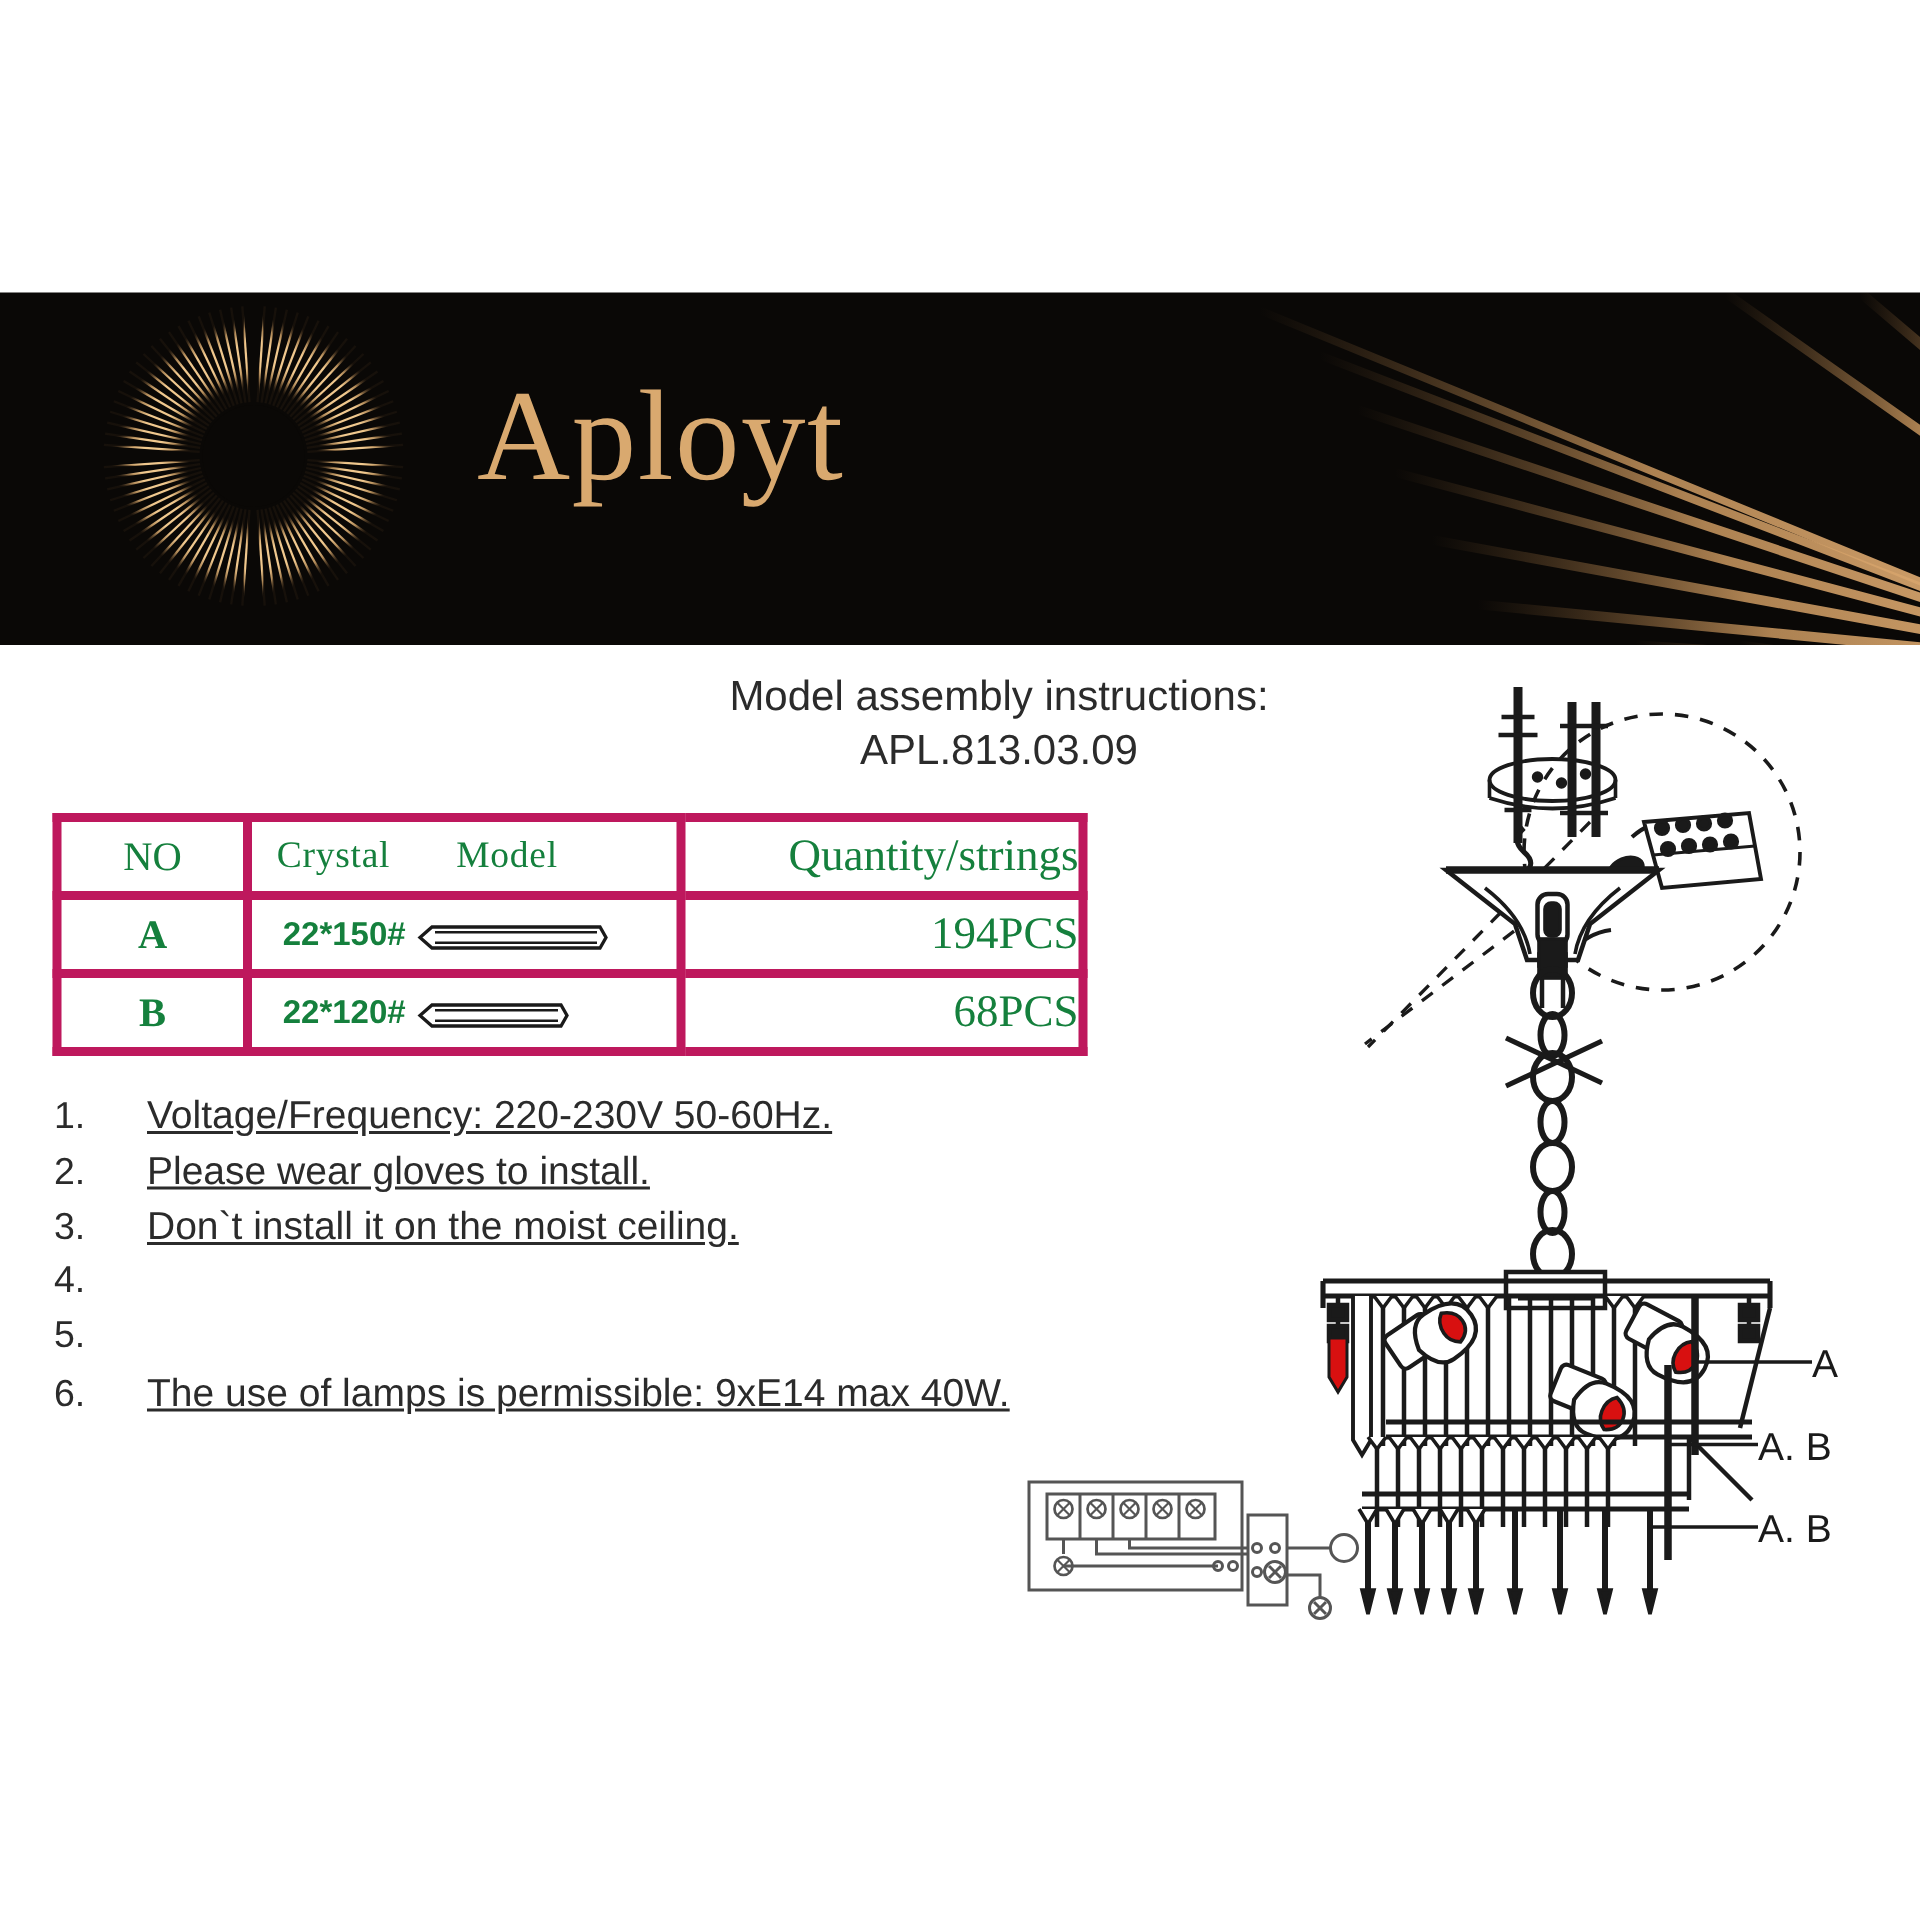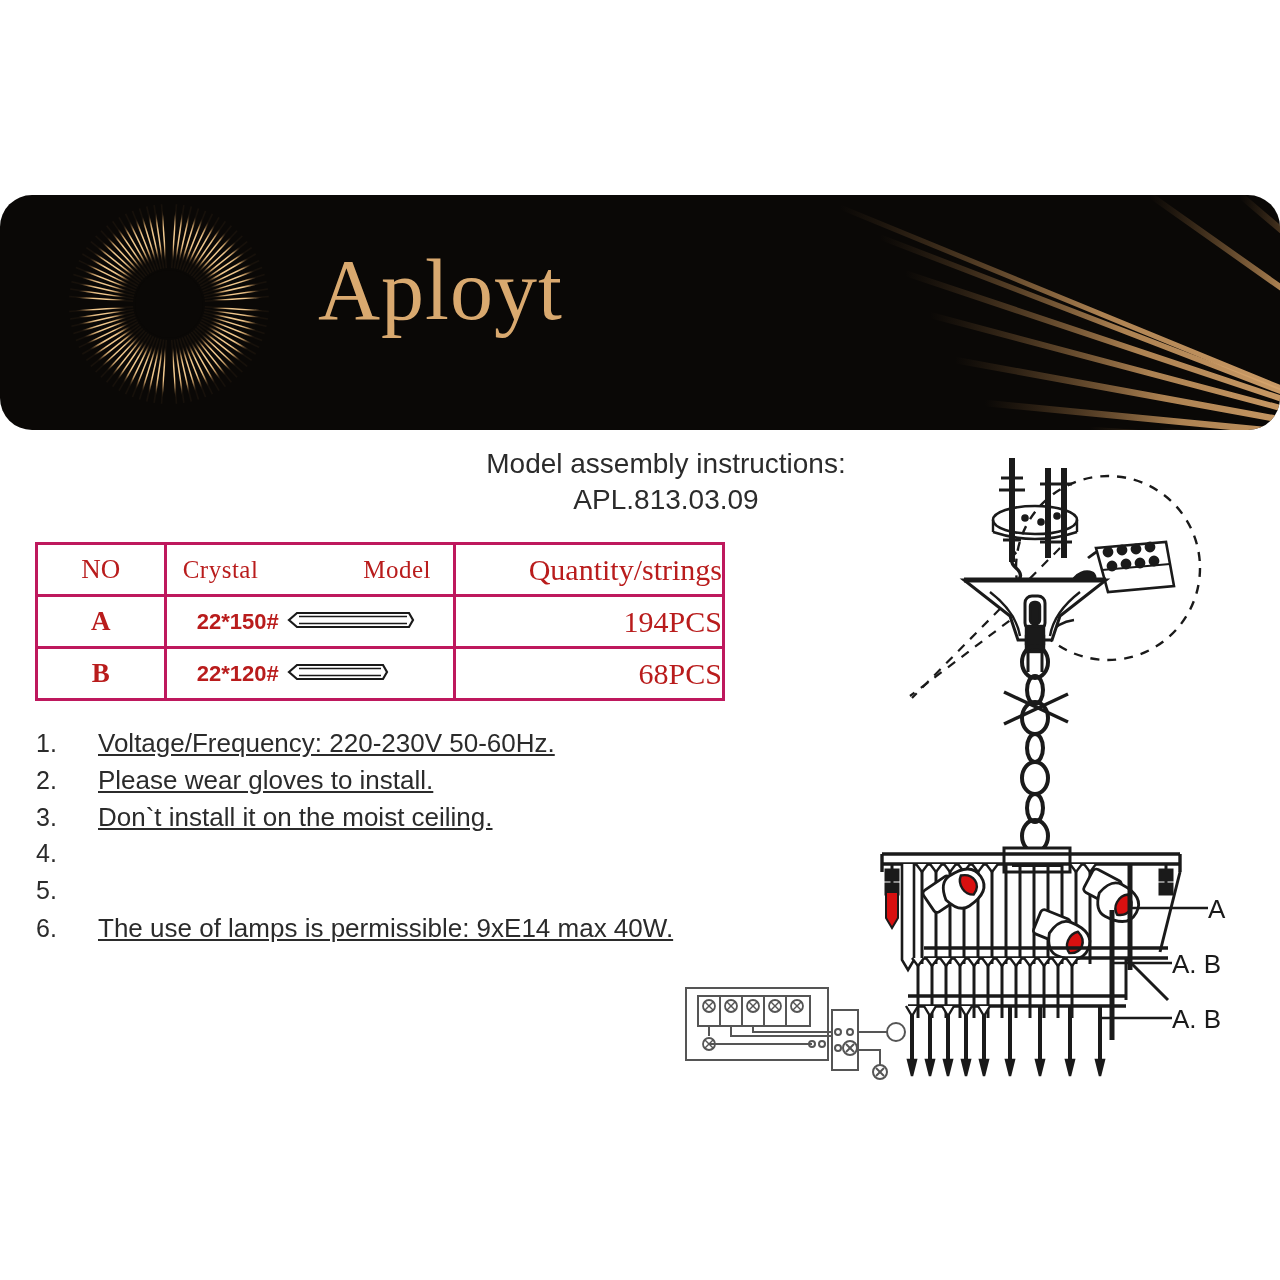--- a/index.html
+++ b/index.html
@@ -16,21 +16,20 @@
     background: #ffffff;
   }
 
   
   #banner {
     position: absolute;
     left: 0; top: 195px;
     width: 1280px; height: 235px;
     background: #0a0806;
     overflow: hidden;
-    border-radius: 32px;
   }
   #banner-rays { position: absolute; inset: 0; }
   #emblem {
     position: absolute;
     left: 68px; top: 8px;
     width: 202px; height: 202px;
   }
   #brand {
     position: absolute;
     left: 318px; top: 52px;
@@ -55,37 +54,37 @@
 
   
   #parts-table {
     position: absolute;
     left: 35px; top: 542px;
     width: 690px;
     border-collapse: collapse;
     background: #fff;
   }
   #parts-table td, #parts-table th {
-    border: 3px solid #be185d;
+    border: 6px solid #be185d;
     font-family: "Liberation Serif", serif;
-    color: #b91c1c;
+    color: #15803d;
     padding: 0;
   }
   .c-no     { width: 130px; text-align: center; font-size: 27px; font-weight: bold; }
   .c-model  { width: 290px; font-size: 25px; }
   .c-qty    { width: 270px; text-align: right; font-size: 30px; }
   #parts-table thead td { height: 52px; font-weight: normal; }
   #parts-table tbody td { height: 52px; }
   .hdr-model-inner {
-    display: flex; justify-content: space-between;
-    padding: 0 22px 0 16px; letter-spacing: 0.5px;
+    display: flex; 
+    padding: 0 22px 0 16px; letter-spacing: 0.5px; gap: 44px;
   }
   .model-cell-inner {
-    display: flex; align-items: flex-start; gap: 6px;
-    padding-left: 30px;
+    display: flex; align-items: flex-end; gap: 6px;
+    padding-left: 20px;
     font-size: 22px; font-weight: bold;
     font-family: "Liberation Sans", sans-serif;
   }
 
   
   #notes {
     position: absolute;
     left: 30px; top: 728px;
     width: 880px;
     color: #2b2b2b;

